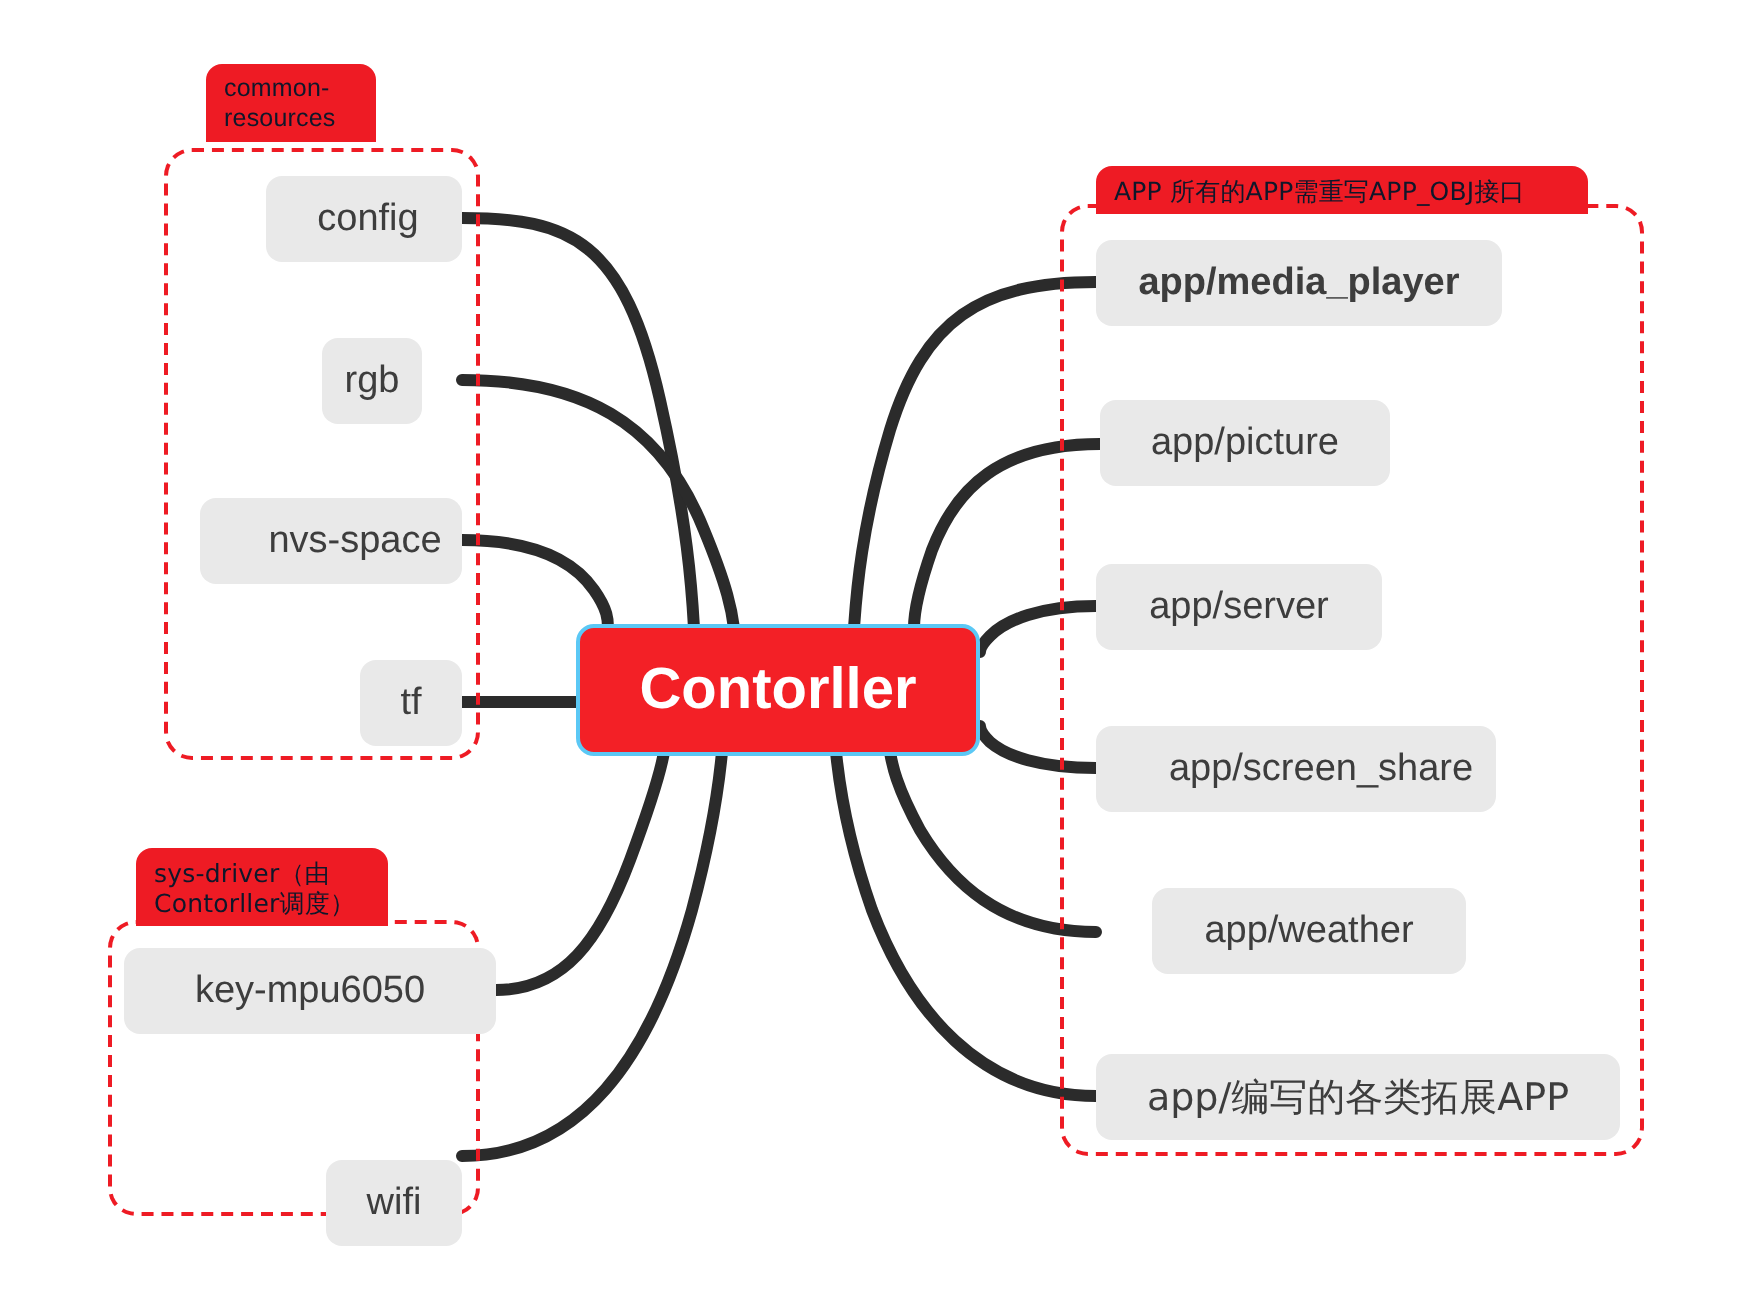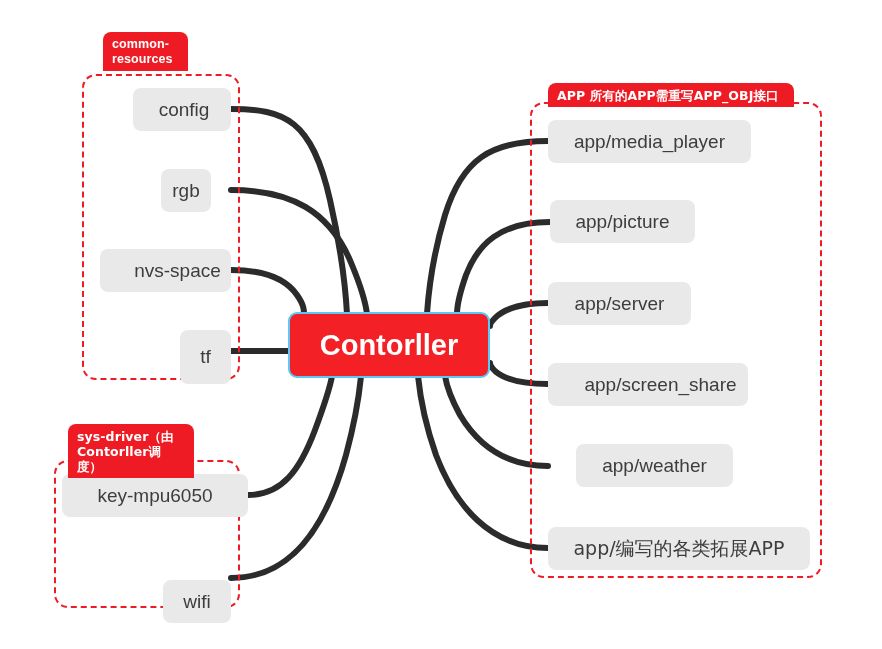--- a/index.html
+++ b/index.html
@@ -28,22 +28,22 @@
   .group-box {
     position: absolute;
     border: 2px dashed #ee1b24;
     border-radius: 14px;
     box-sizing: border-box;
     background: transparent;
   }
   .group-label {
     position: absolute;
     background: #ee1b24;
-    color: #ffffff;
-    font-weight: bold;
+    color: #0f172a;
+    font-weight: normal;
     font-size: 12.5px;
     line-height: 15px;
     padding: 5px 9px 4px 9px;
     border-radius: 8px 8px 0 0;
     box-sizing: border-box;
     letter-spacing: 0.1px;
     z-index: 6;
     white-space: pre-line;
   }
   .node {
@@ -121,39 +121,39 @@
 
   <div class="node" style="left:133px; top:88px; width:98px; height:43px;padding-left:20px;">
     <span>config</span>
   </div>
   <div class="node" style="left:161px; top:169px; width:50px; height:43px;">
     <span>rgb</span>
   </div>
   <div class="node" style="left:100px; top:249px; width:131px; height:43px;padding-left:40px;">
     <span>nvs-space</span>
   </div>
-  <div class="node" style="left:180px; top:330px; width:51px; height:54px;justify-content:center;">
+  <div class="node" style="left:180px; top:330px; width:51px; height:43px;justify-content:center;">
     <span>tf</span>
   </div>
 
   <div class="group-box" style="left:54px; top:460px; width:186px; height:148px;"></div>
   <div class="group-label cjk" style="left:68px; top:424px; width:126px;">sys-driver（由
 Contorller调度）</div>
 
   <div class="node" style="left:62px; top:474px; width:186px; height:43px;">
     <span>key-mpu6050</span>
   </div>
   <div class="node" style="left:163px; top:580px; width:68px; height:43px;">
     <span>wifi</span>
   </div>
 
   <div class="group-box" style="left:530px; top:102px; width:292px; height:476px;"></div>
   <div class="group-label cjk" style="left:548px; top:83px; width:246px; white-space:nowrap;">APP  所有的APP需重写APP_OBJ接口</div>
 
-  <div class="node" style="left:548px; top:120px; width:203px; height:43px;">
+  <div class="node" style="left:548px; top:120px; width:203px; height:43px;font-weight:bold;">
     <span>app/media_player</span>
   </div>
   <div class="node" style="left:550px; top:200px; width:145px; height:43px;">
     <span>app/picture</span>
   </div>
   <div class="node" style="left:548px; top:282px; width:143px; height:43px;">
     <span>app/server</span>
   </div>
   <div class="node" style="left:548px; top:363px; width:200px; height:43px;padding-left:41px;">
     <span>app/screen_share</span>

